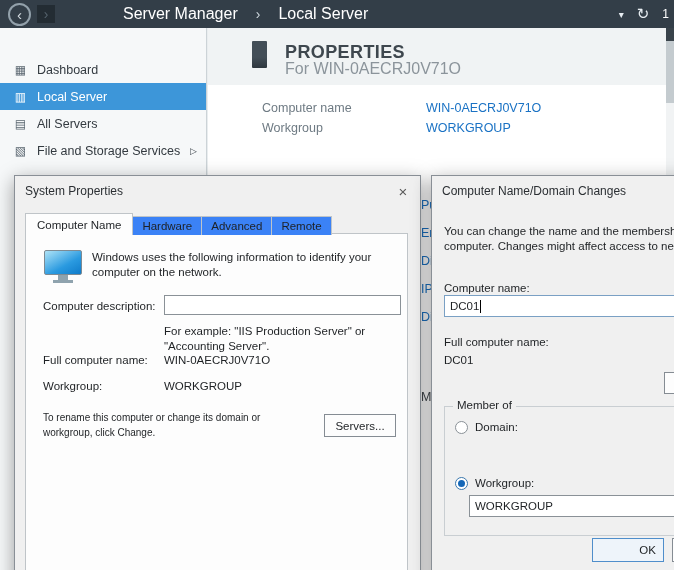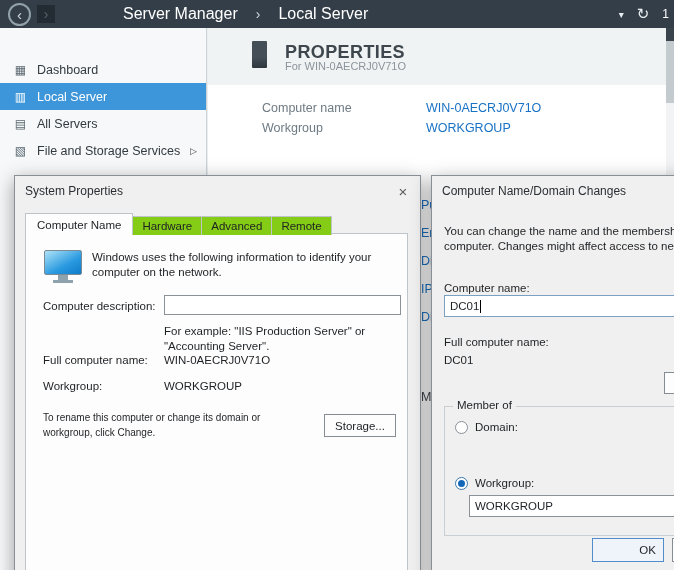--- a/index.html
+++ b/index.html
@@ -29,21 +29,21 @@
   .side-icon{font-size:12px;color:#5b6771;width:15px;text-align:center;}
   .side-item.selected .side-icon{color:#fff;}
   .side-chevron{margin-left:auto;margin-right:9px;font-size:9px;color:#3c444b;}
 
   
   .main{position:absolute;left:208px;top:28px;right:0;bottom:0;background:#fff;z-index:1;}
   .props-header{position:absolute;top:0;left:0;right:0;height:57px;background:#f0f3f4;}
   .props-icon{position:absolute;left:44px;top:13px;width:15px;height:27px;
               background:linear-gradient(#434e57 60%,#2e373e);border-radius:1px;}
   .props-title{position:absolute;left:77px;top:14px;font-size:18px;font-weight:bold;color:#3e474e;letter-spacing:.4px;}
-  .props-sub{position:absolute;left:77px;top:32px;font-size:11px;color:#8b949b;}
+  .props-sub{position:absolute;left:77px;top:32px;font-size:16px;color:#8b949b;}
   .plabel{position:absolute;left:54px;font-size:12.5px;color:#6e7a83;white-space:nowrap;}
   .pvalue{position:absolute;left:218px;font-size:12.5px;color:#1a72c4;white-space:nowrap;cursor:pointer;}
   .r1{top:73px;} .r2{top:93px;}
   .clip{position:absolute;left:213px;font-size:12.5px;color:#1a72c4;white-space:nowrap;}
   .clip.dark{color:#3f464c;}
   .scroll{position:absolute;top:0;right:0;width:8px;bottom:0;background:#f1f3f4;}
   .scroll-dark{position:absolute;top:0;left:0;width:8px;height:13px;background:#39434b;}
   .scroll-thumb{position:absolute;top:13px;left:0;width:8px;height:62px;background:#c4cbcf;}
 
   
@@ -55,21 +55,21 @@
   .lbl{position:absolute;font-size:11.5px;color:#1e2124;white-space:nowrap;}
   .val{position:absolute;font-size:11.5px;color:#1e2124;white-space:nowrap;}
   .btn{position:absolute;background:#fdfdfd;border:1px solid #858c93;font-size:11.5px;color:#1e2124;
        display:flex;align-items:center;justify-content:center;box-sizing:border-box;cursor:default;}
   .inputbox{position:absolute;background:#fff;border:1px solid #8a9197;box-sizing:border-box;
             display:flex;align-items:center;padding-left:5px;font-size:11.5px;color:#1e2124;}
 
   
   #sysprops{left:14px;top:175px;width:405px;height:500px;z-index:10;}
   .tabs{position:absolute;left:10px;top:37px;display:flex;align-items:flex-end;z-index:2;}
-  .tab{font-size:11.5px;padding:3px 9px 3px;background:#84cc16;border:1px solid #bfc4c8;border-bottom:none;
+  .tab{font-size:11.5px;padding:3px 9px 3px;background:#3b82f6;border:1px solid #bfc4c8;border-bottom:none;
        color:#1e2124;white-space:nowrap;margin-right:-1px;cursor:default;}
   .tab.active{background:#fdfdfd;padding:5px 11px 4px;position:relative;z-index:3;}
   .tabpage{position:absolute;left:10px;top:57px;width:383px;height:430px;background:#fdfdfd;
            border:1px solid #bfc4c8;box-sizing:border-box;}
   .monitor{position:absolute;left:18px;top:16px;width:40px;height:36px;}
   .monitor .scr{width:36px;height:23px;border:1px solid #7d8a93;border-radius:2px;
                 background:linear-gradient(150deg,#aee3f7,#2a9ae0 60%,#0f7bca);}
   .monitor::after{content:"";position:absolute;left:14px;top:25px;width:10px;height:5px;background:#8fa3ae;}
   .monitor::before{content:"";position:absolute;left:9px;top:30px;width:20px;height:3px;background:#8fa3ae;}
   .sp-intro{position:absolute;left:66px;top:16px;width:304px;font-size:11.5px;color:#1e2124;line-height:15px;}
@@ -190,21 +190,21 @@
         <div>"Accounting Server".</div>
       </div>
 
       <div class="lbl" style="left:17px;top:120px;">Full computer name:</div>
       <div class="val" style="left:138px;top:120px;">WIN-0AECRJ0V71O</div>
 
       <div class="lbl" style="left:17px;top:146px;">Workgroup:</div>
       <div class="val" style="left:138px;top:146px;">WORKGROUP</div>
 
       <div class="sp-hint">To rename this computer or change its domain or workgroup, click Change.</div>
-      <div class="btn" style="left:298px;top:180px;width:72px;height:23px;">Storage...</div>
+      <div class="btn" style="left:298px;top:180px;width:72px;height:23px;">Servers...</div>
     </div>
   </div>
 
   <div class="dialog" id="namechg">
     <div class="dlg-title">
       <span>Computer Name/Domain Changes</span>
     </div>
 
     <div class="nc-intro">
       <div>You can change the name and the membership o</div>

